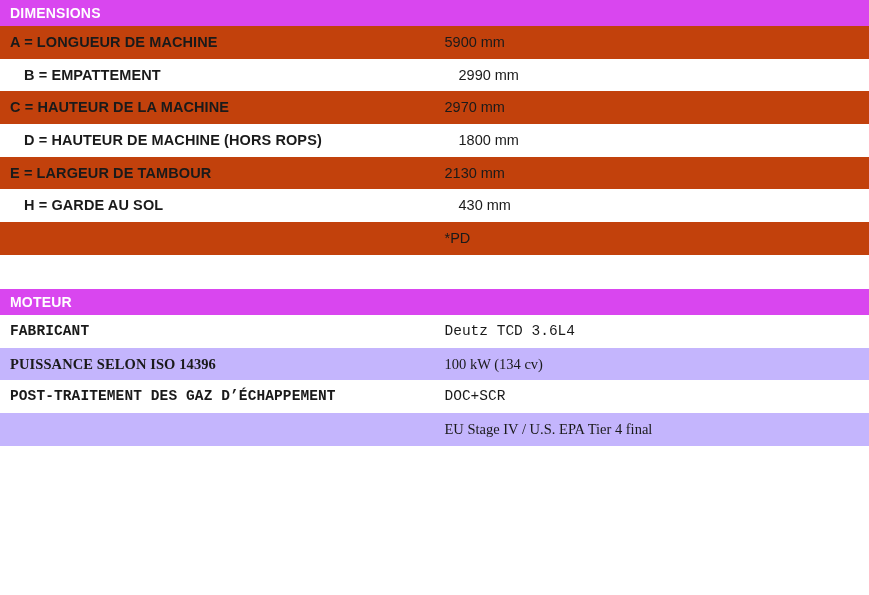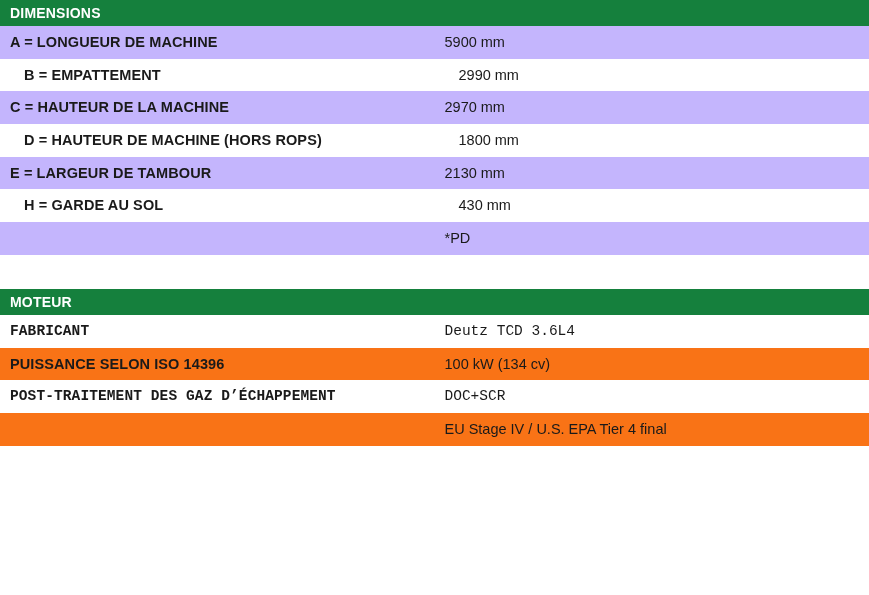--- a/index.html
+++ b/index.html
@@ -17,21 +17,21 @@
   .page {
     width: 869px;
     position: relative;
   }
   table.spec {
     border-collapse: collapse;
     width: 869px;
     table-layout: fixed;
   }
   table.spec tr.header-row td {
-    background: #15803d;
+    background: #d946ef;
     color: #ffffff;
     font-weight: bold;
     font-size: 14px;
     letter-spacing: 0.2px;
     padding: 5px 8px 5px 10px;
     border: none;
   }
   table.spec td {
     font-size: 14.5px;
     padding: 8px 8px 8px 10px;
@@ -40,25 +40,25 @@
     line-height: 1.15;
   }
   table.spec td.label {
     font-weight: bold;
     letter-spacing: 0.1px;
   }
   table.spec td.value {
     font-weight: normal;
   }
   
-  #dimensions-table tr.odd td { background: #c4b5fd; }
+  #dimensions-table tr.odd td { background: #c2410c; }
   #dimensions-table tr.even td { background: #ffffff; padding-left: 24px; }
   #dimensions-table td.label { width: 575px; }
   
-  #engine-table tr.odd td { background: #f97316; }
+  #engine-table tr.odd td { background: #c4b5fd; font-family: Liberation Serif, serif; }
   #engine-table tr.even td { background: #ffffff; font-family: Liberation Mono, monospace; }
   #engine-table td.label { width: 484px; }
   .gap {
     height: 34px;
     background: #ffffff;
   }
   .section {
     margin: 0;
   }
 </style>

